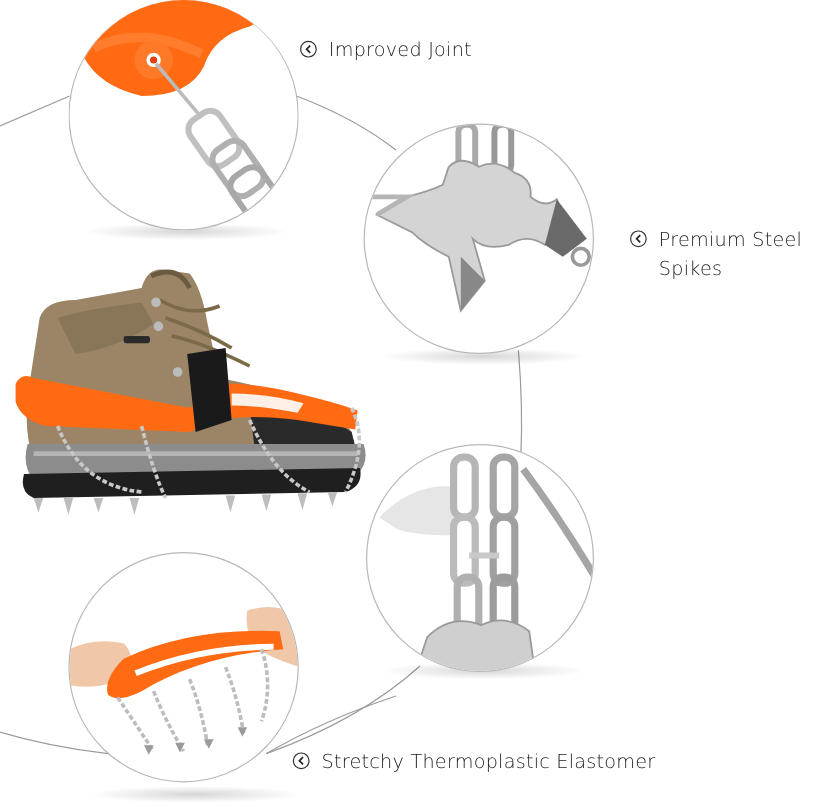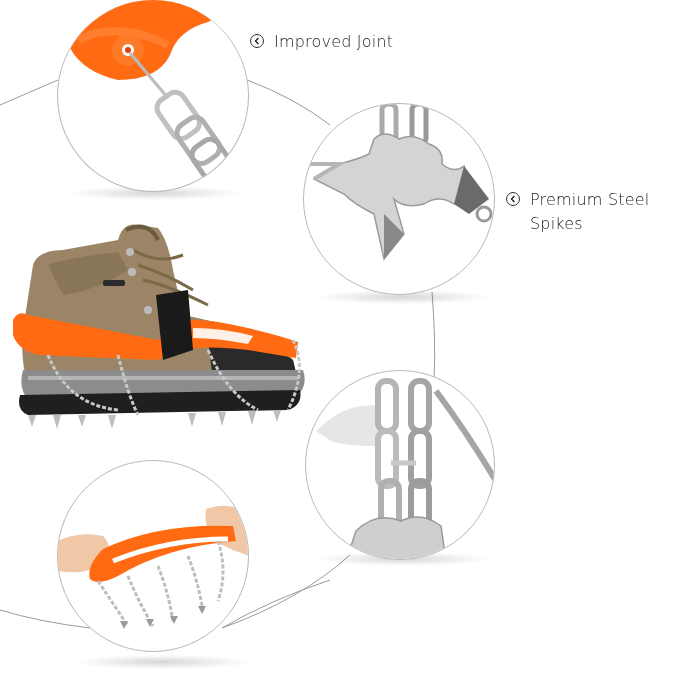--- a/index.html
+++ b/index.html
@@ -72,21 +72,21 @@
     <svg width="192" height="192" viewBox="0 0 192 192">
       <rect x="78" y="0" width="14" height="40" rx="6" fill="none" stroke="#aaa" stroke-width="5"></rect>
       <rect x="108" y="0" width="14" height="40" rx="6" fill="none" stroke="#999" stroke-width="5"></rect>
       <path d="M70,35 Q80,25 95,35 Q110,28 125,40 Q140,45 138,60 Q150,70 160,62 L170,95 L150,100 Q135,90 120,100 Q100,105 90,95 L100,130 L80,155 L70,110 Q50,100 40,90 L10,75 L35,60 Q55,55 65,50 Z" fill="#d4d4d4" stroke="#9a9a9a" stroke-width="1.5"></path>
       <path d="M160,62 L185,95 L165,110 L150,100 Z" fill="#6a6a6a"></path>
       <path d="M80,110 L100,130 L80,155 Z" fill="#888"></path>
       <circle cx="180" cy="110" r="7" fill="none" stroke="#999" stroke-width="3"></circle>
       <path d="M0,60 L35,60 L10,75" fill="none" stroke="#b5b5b5" stroke-width="4"></path>
     </svg>
   </div>
-  <div class="label" style="left:506px; top:188px;">
+  <div class="label" style="left:525px; top:188px;">
     <span class="arrow">
       <svg viewBox="0 0 8 8">
           <path d="M5.5,1 L2.5,4 L5.5,7" fill="none" stroke="#222" stroke-width="1.4"></path>
         </svg>
     </span>
     <span class="text">Premium Steel
 Spikes</span>
   </div>
 
   <div class="boot">
@@ -157,14 +157,22 @@
 
       <path d="M40,120 Q60,150 70,165 M70,115 Q80,140 95,165 M100,105 Q110,130 115,160 M130,95 Q140,120 145,150 M160,80 Q170,110 160,140" fill="none" stroke="#bdbdbd" stroke-width="3" stroke-dasharray="4 2"></path>
       <g fill="#9a9a9a">
         <path d="M62,160 l4,8 l4,-8 Z"></path>
         <path d="M88,158 l4,8 l4,-8 Z"></path>
         <path d="M112,155 l4,8 l4,-8 Z"></path>
         <path d="M140,145 l4,8 l4,-8 Z"></path>
       </g>
     </svg>
   </div>
+  <div class="label" style="left:244px; top:623px;">
+    <span class="arrow">
+      <svg viewBox="0 0 8 8">
+          <path d="M5.5,1 L2.5,4 L5.5,7" fill="none" stroke="#222" stroke-width="1.4"></path>
+        </svg>
+    </span>
+    <span class="text">Stretchy Thermoplastic Elastomer</span>
+  </div>
 
 </div>
 
 </body></html>

